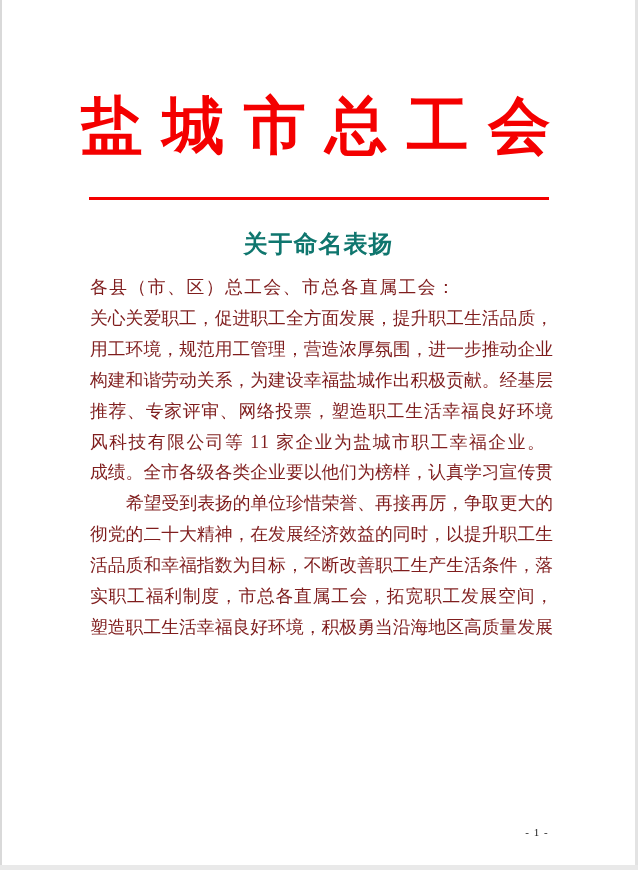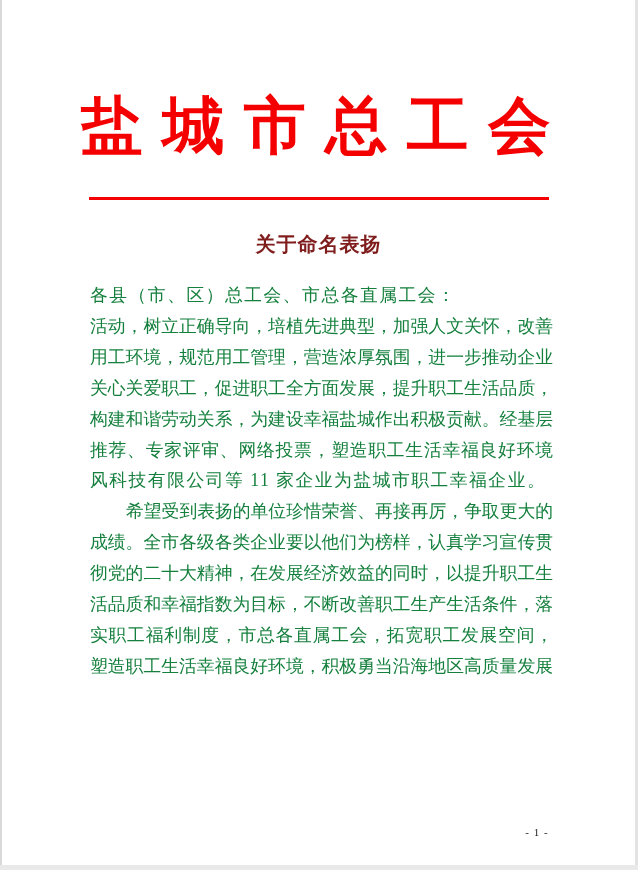--- a/index.html
+++ b/index.html
@@ -45,31 +45,31 @@
     height: 3px;
     margin: 40px auto 0 auto;
     background: #f40000;
   }
 
   
   .doc-title {
     margin-top: 29px;
     text-align: center;
     font-weight: bold;
-    color: #7f1d1d;
-    font-size: 20px;
+    color: #0f766e;
+    font-size: 24px;
     line-height: 31px;
     letter-spacing: 1px;
   }
 
   
   .body-text {
-    margin-top: 20px;
+    margin-top: 12px;
     padding: 0 82px 0 88px;
-    color: #15803d;
+    color: #7f1d1d;
     font-size: 17.8px;
     line-height: 30.9px;
   }
   .line {
     text-align: justify;
     text-align-last: justify;
     text-justify: inter-character;
     white-space: nowrap;
   }
   .line.end {
@@ -100,29 +100,28 @@
 
     <div class="red-rule"></div>
 
     <div class="doc-title">
       <div>关于命名表扬</div>
     </div>
 
     <div class="body-text">
       <div class="line end">各县（市、区）总工会、市总各直属工会：</div>
 
-      <div class="line">活动，树立正确导向，培植先进典型，加强人文关怀，改善</div>
+      <div class="line">关心关爱职工，促进职工全方面发展，提升职工生活品质，</div>
       <div class="line">用工环境，规范用工管理，营造浓厚氛围，进一步推动企业</div>
-      <div class="line">关心关爱职工，促进职工全方面发展，提升职工生活品质，</div>
       <div class="line">构建和谐劳动关系，为建设幸福盐城作出积极贡献。经基层</div>
       <div class="line">推荐、专家评审、网络投票，塑造职工生活幸福良好环境</div>
       <div class="line end">风科技有限公司等 11 家企业为盐城市职工幸福企业。</div>
 
+      <div class="line">成绩。全市各级各类企业要以他们为榜样，认真学习宣传贯</div>
       <div class="line indent">希望受到表扬的单位珍惜荣誉、再接再厉，争取更大的</div>
-      <div class="line">成绩。全市各级各类企业要以他们为榜样，认真学习宣传贯</div>
       <div class="line">彻党的二十大精神，在发展经济效益的同时，以提升职工生</div>
       <div class="line">活品质和幸福指数为目标，不断改善职工生产生活条件，落</div>
       <div class="line">实职工福利制度，市总各直属工会，拓宽职工发展空间，</div>
       <div class="line">塑造职工生活幸福良好环境，积极勇当沿海地区高质量发展</div>
     </div>
 
     <div class="page-number">- 1 -</div>
   </div>
 
   <div class="edge-left"></div>

